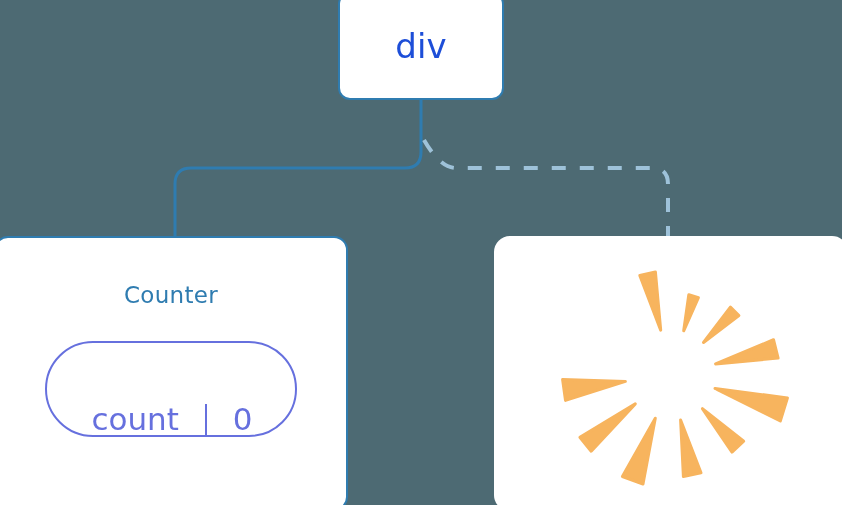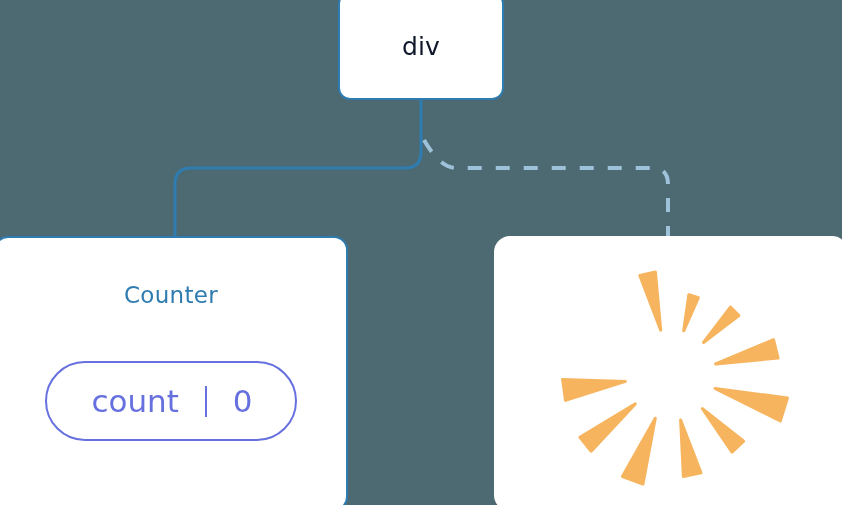--- a/index.html
+++ b/index.html
@@ -43,22 +43,22 @@
   .node-div {
     left: 338px;
     top: -8px;
     width: 166px;
     height: 108px;
     border: 2px solid #2f7cb0;
     border-radius: 12px;
     justify-content: center;
   }
   .node-div .node-title {
-    font-size: 25px;
-    color: #0f172a;
+    font-size: 34px;
+    color: #1d4ed8;
     letter-spacing: 0.2px;
     line-height: 1;
   }
 
   .node-counter {
     left: -6px;
     top: 236px;
     width: 354px;
     height: 275px;
     border: 2px solid #2f7cb0;
@@ -76,24 +76,24 @@
     left: 494px;
     top: 236px;
     width: 354px;
     height: 275px;
     border-radius: 16px;
     justify-content: center;
   }
 
   
   .state-pill {
-    margin-top: 54px;
+    margin-top: 34px;
     display: flex;
-    align-items: center;
-    height: 80px;
+    align-items: flex-end;
+    height: 96px;
     border: 2px solid #6670de;
     border-radius: 48px;
     box-sizing: border-box;
     background: #ffffff;
   }
   .state-key {
     display: flex;
     align-items: center;
     justify-content: center;
     padding: 0 26px 0 44px;

